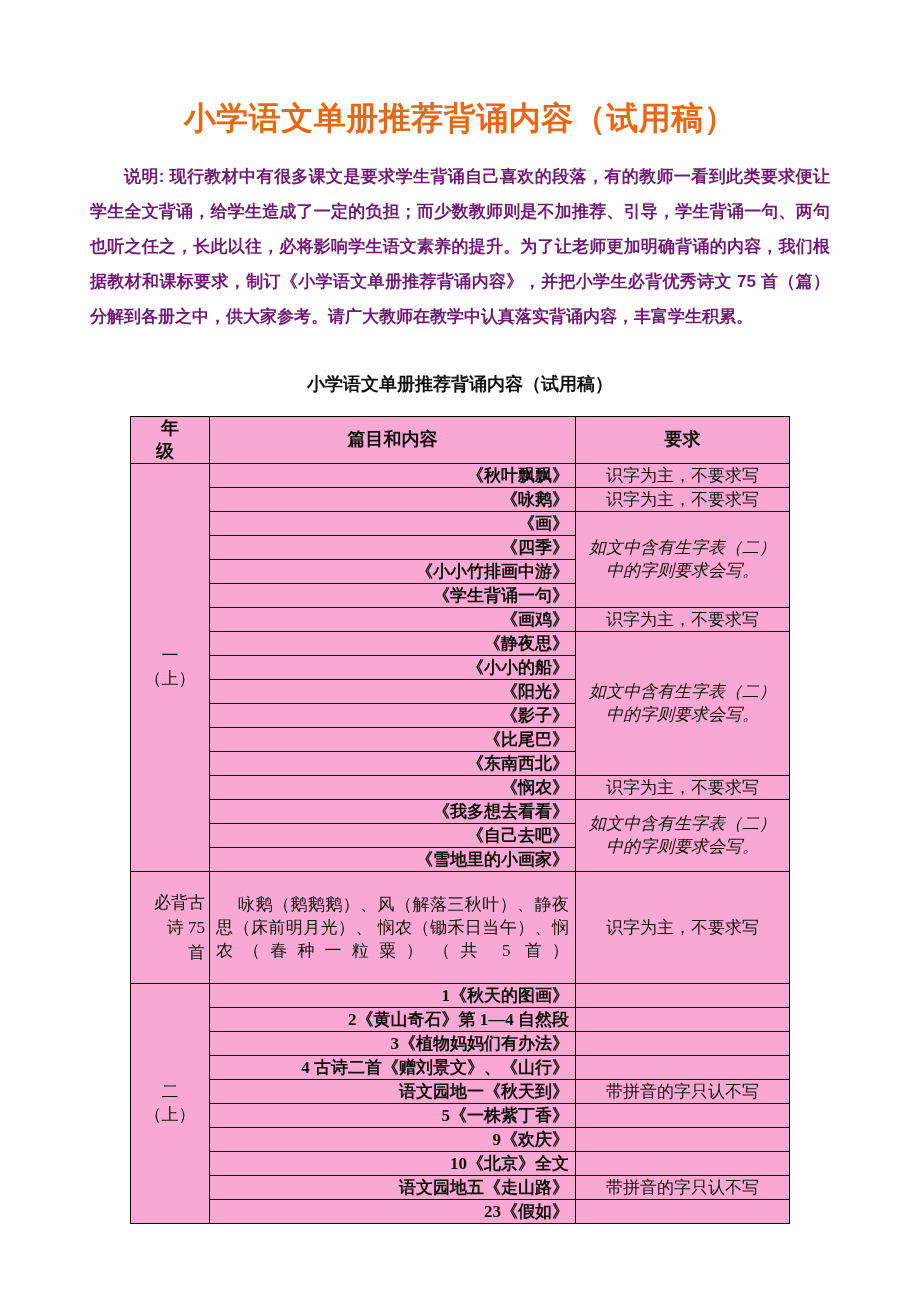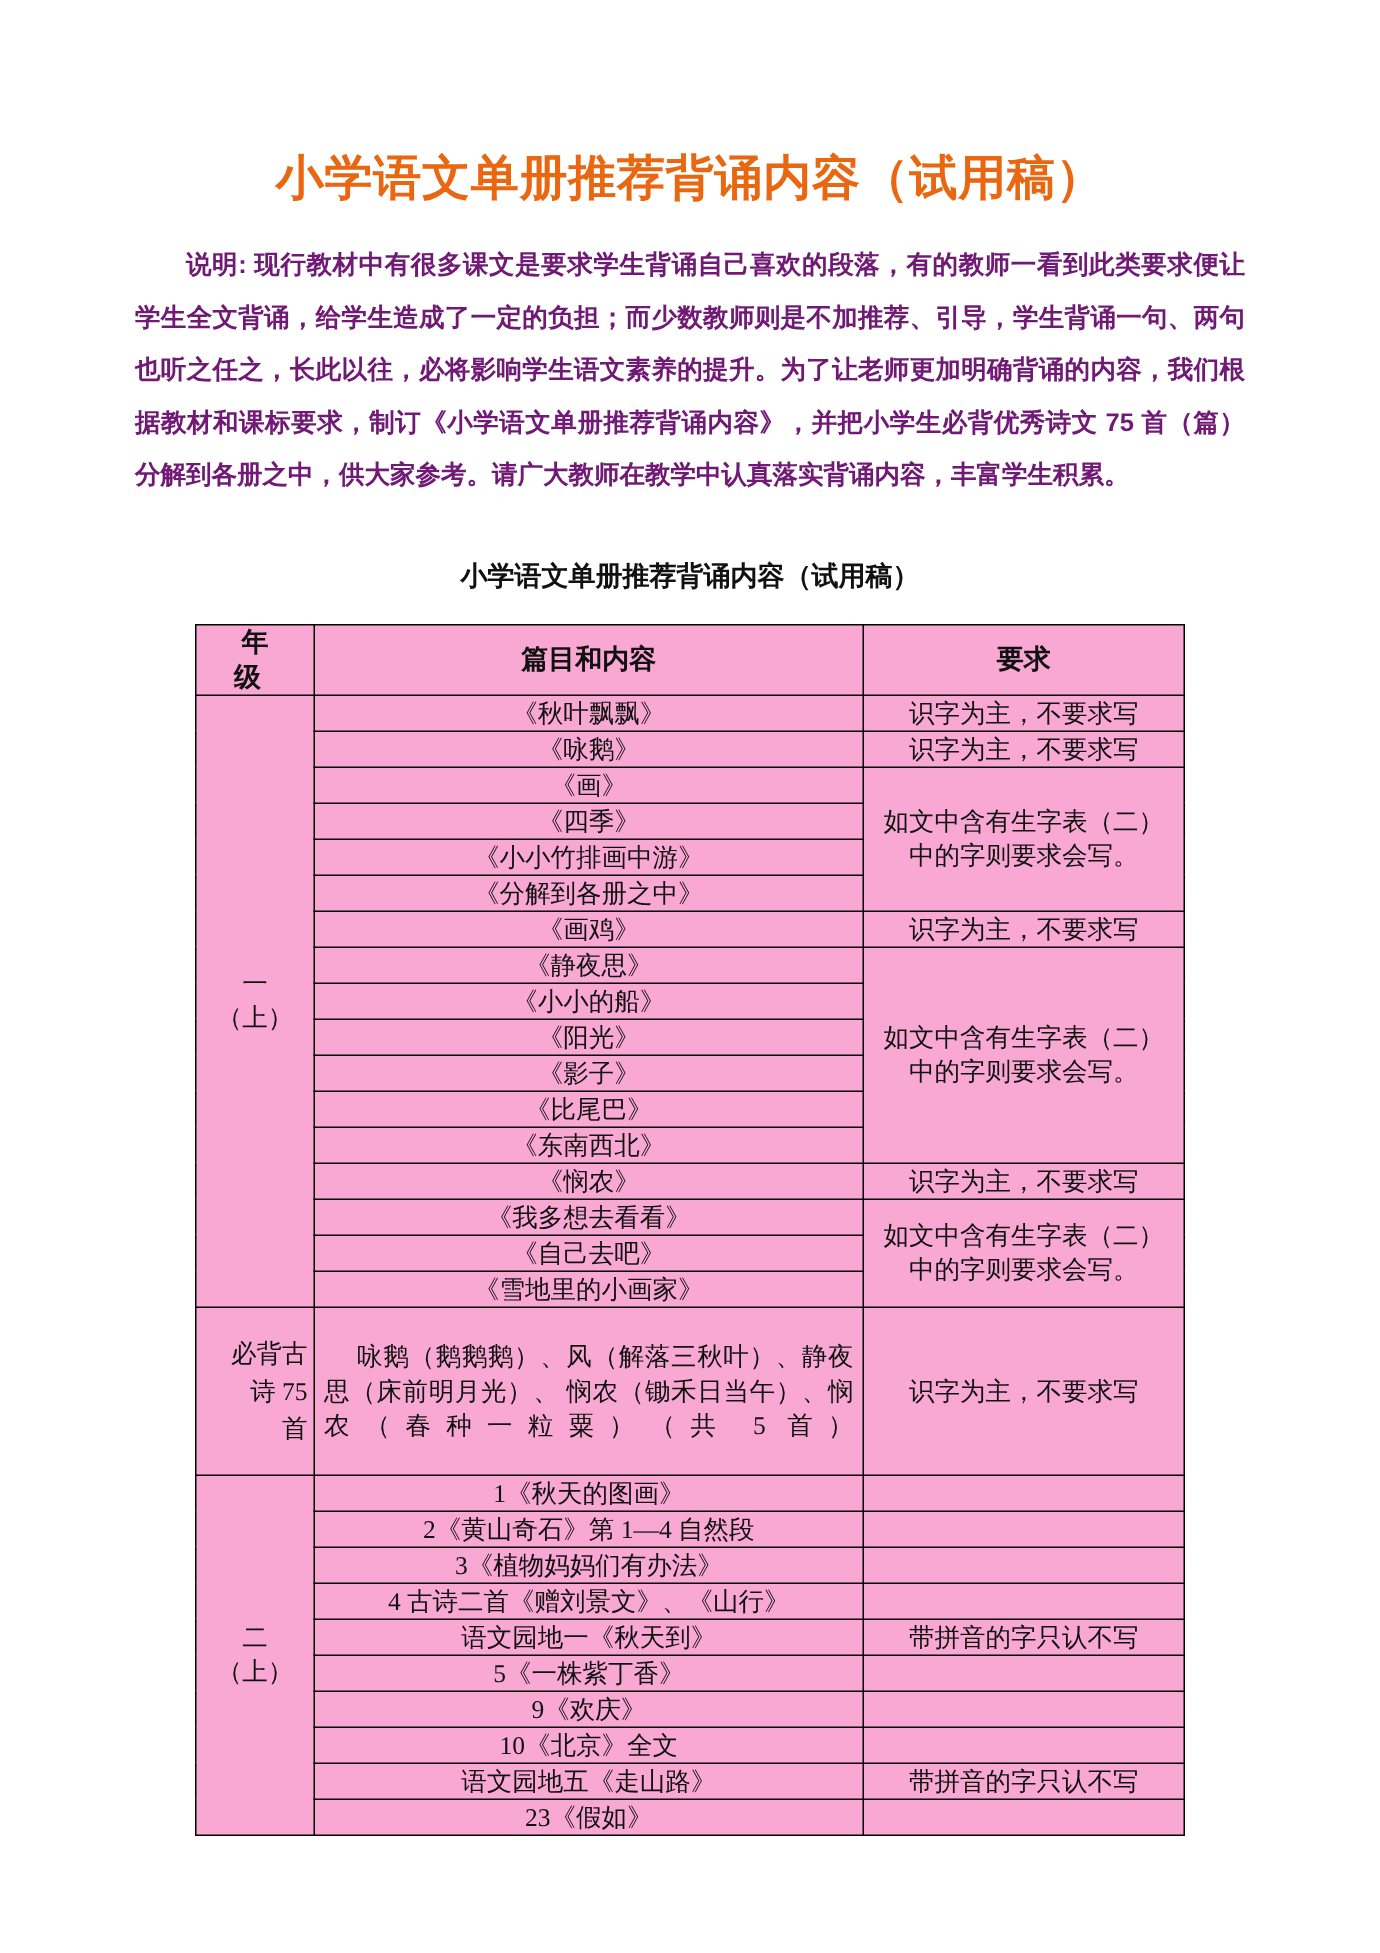--- a/index.html
+++ b/index.html
@@ -96,31 +96,33 @@
     text-align: center;
     vertical-align: middle;
     font-size: 17px;
   }
   td.grade-cell.small {
     line-height: 25px;
     padding: 18px 4px;
     text-align: right;
   }
   td.title-cell {
-    text-align: center;
+    text-align: right;
     padding-left: 12px;
     white-space: nowrap;
+    font-weight: bold;
   }
   td.req-cell {
     text-align: center;
     vertical-align: middle;
     line-height: 25px;
   }
   td.req-cell.two-line {
     padding: 3px 6px;
+    font-style: italic;
   }
   td.poem-cell {
     text-align: justify;
     text-align-last: justify;
     padding: 3px 8px 3px 10px;
     line-height: 26px;
     text-indent: 22px;
   }
 </style>
 </head>
@@ -167,21 +169,21 @@
           <span>中的字则要求会写。</span>
         </td>
       </tr>
       <tr>
         <td class="title-cell">《四季》</td>
       </tr>
       <tr>
         <td class="title-cell">《小小竹排画中游》</td>
       </tr>
       <tr>
-        <td class="title-cell">《分解到各册之中》</td>
+        <td class="title-cell">《学生背诵一句》</td>
       </tr>
 
       <tr>
         <td class="title-cell">《画鸡》</td>
         <td class="req-cell">识字为主，不要求写</td>
       </tr>
 
       <tr>
         <td class="title-cell">《静夜思》</td>
         <td class="req-cell two-line" rowspan="6">

